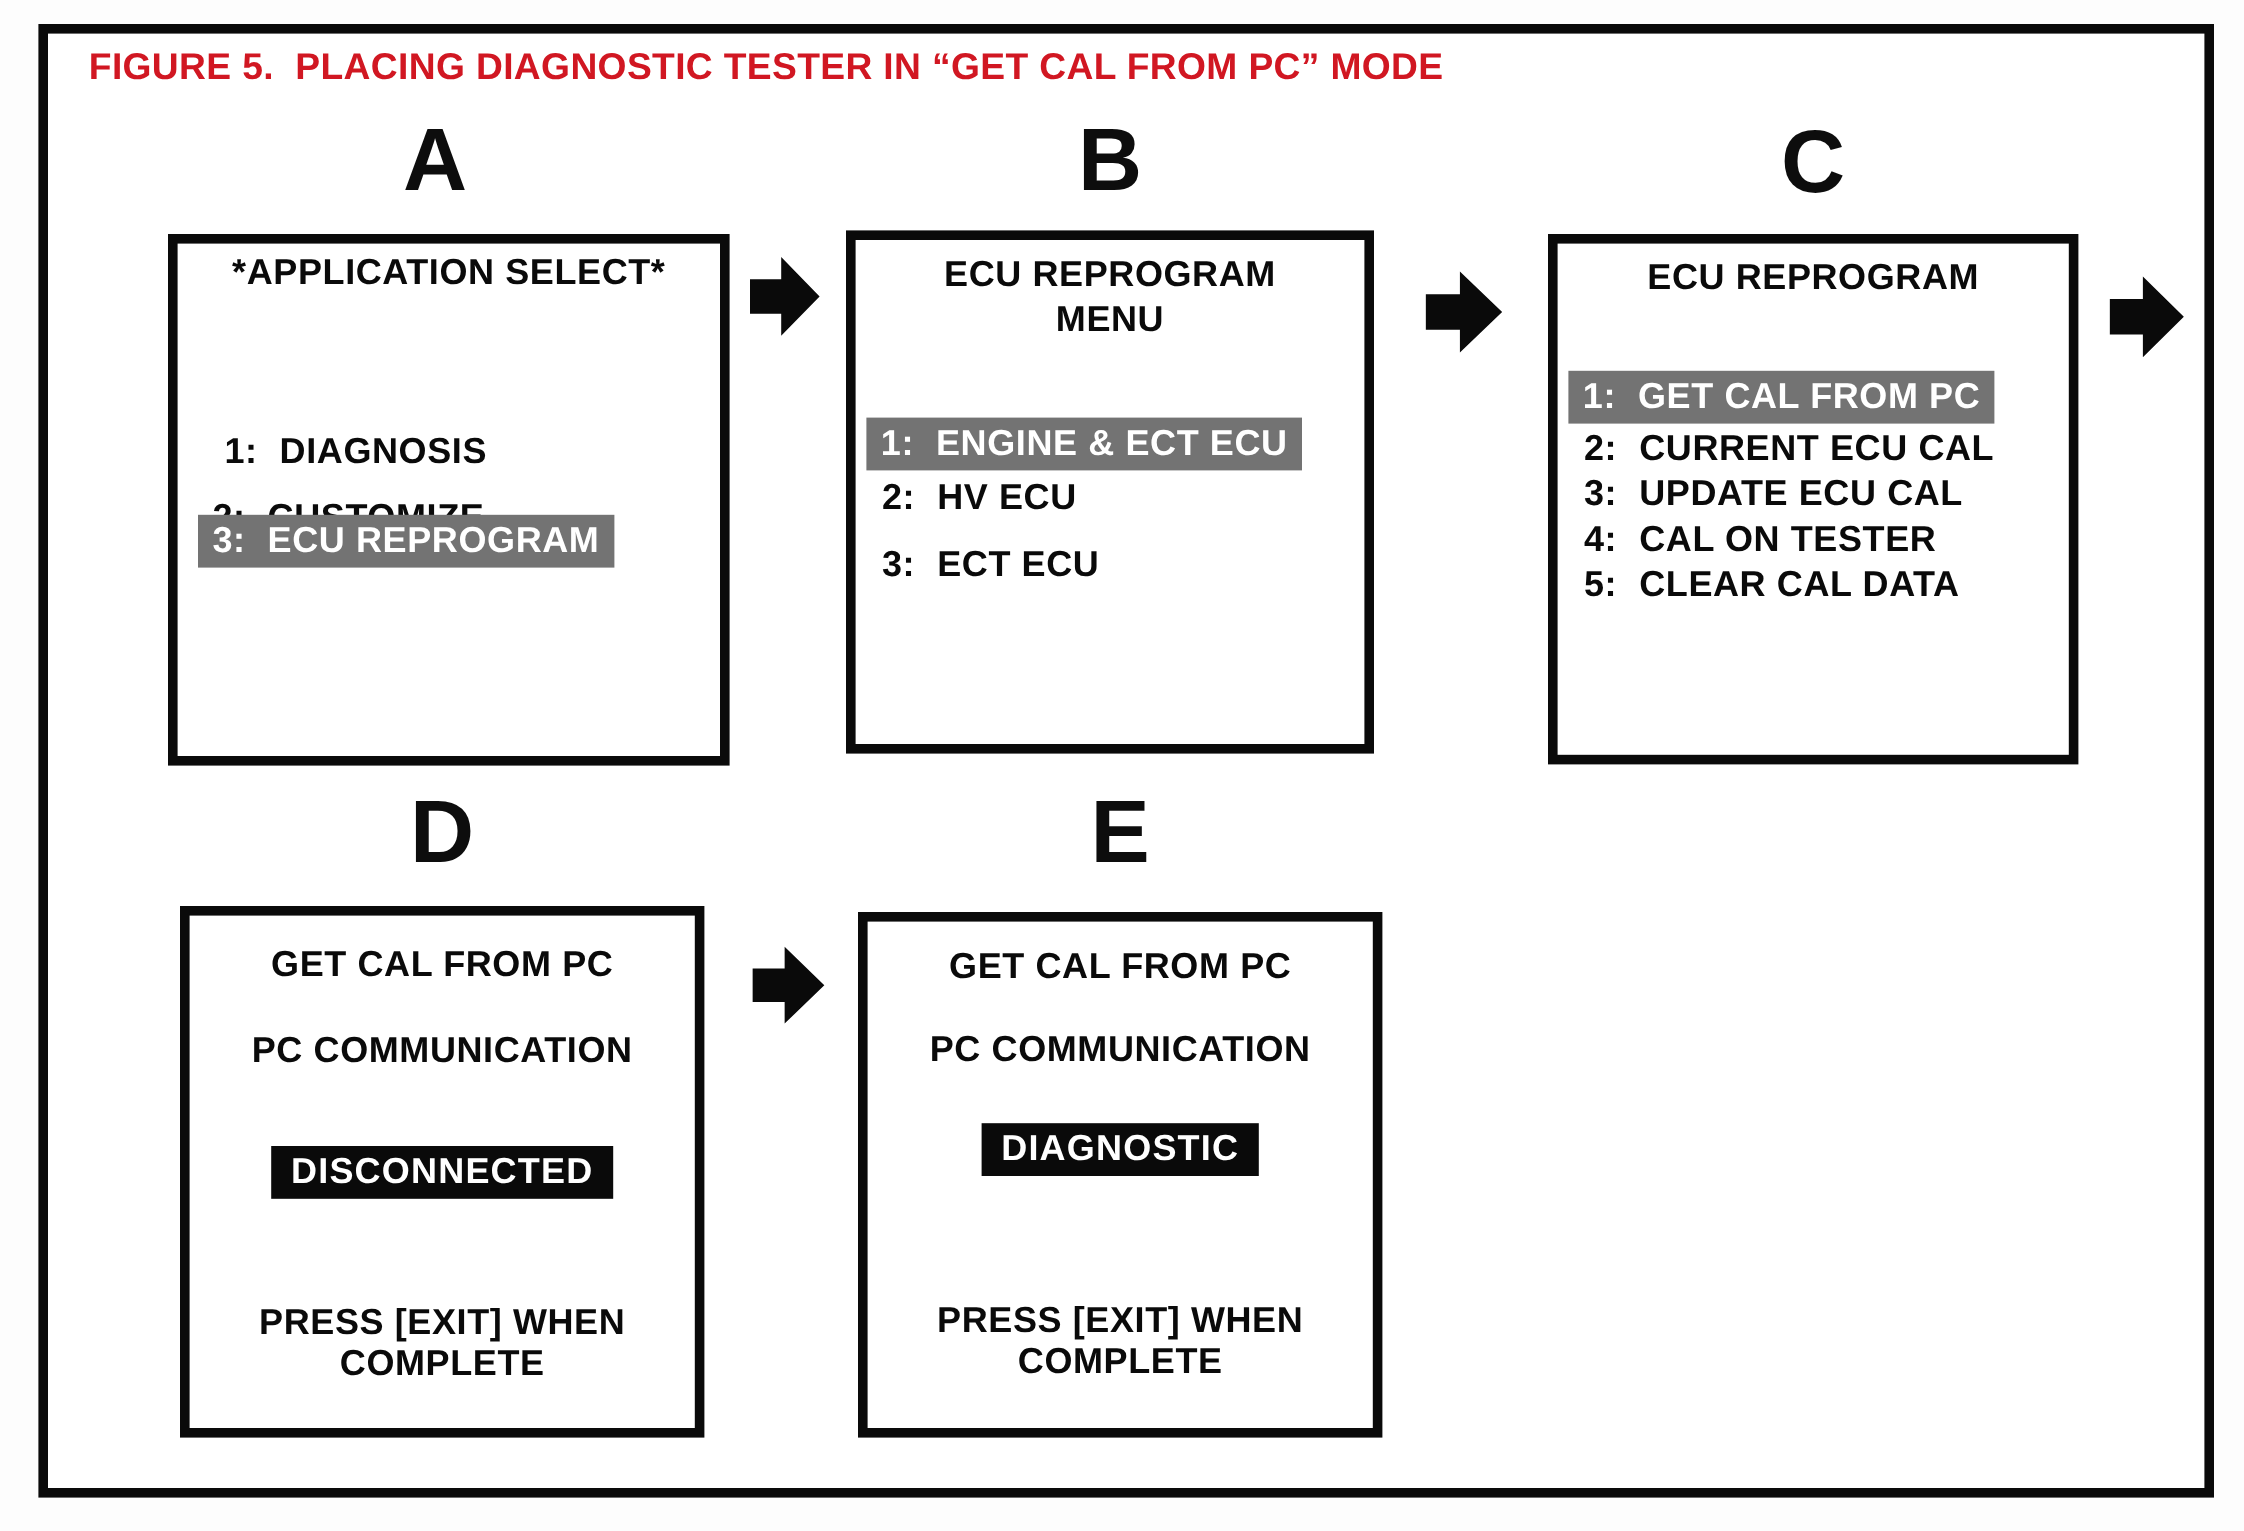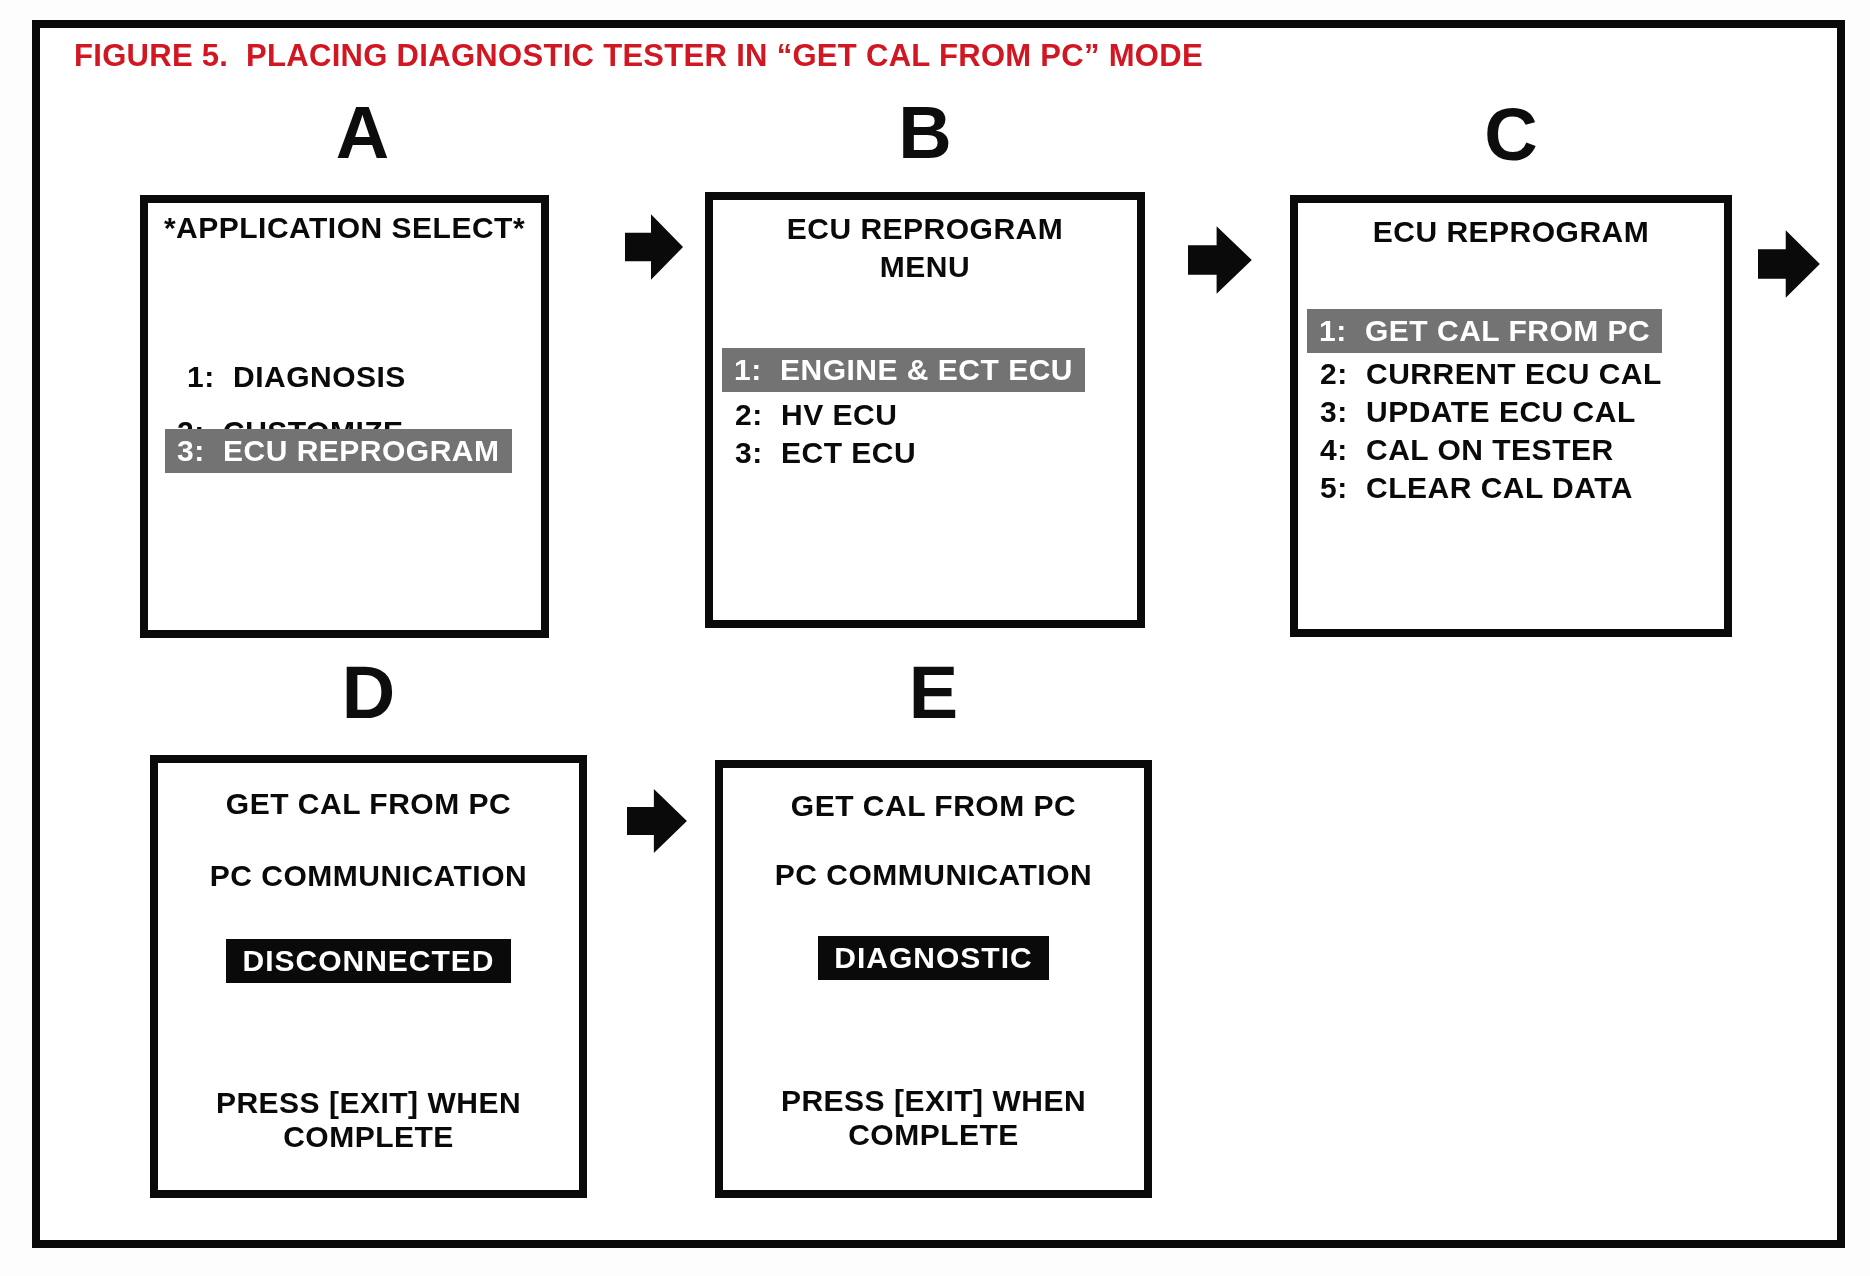--- a/index.html
+++ b/index.html
@@ -31,21 +31,21 @@
   <div class="outer-border"></div>
 
   <div class="fig-title">FIGURE 5.  PLACING DIAGNOSTIC TESTER IN “GET CAL FROM PC” MODE</div>
 
   <div class="letter" style="left:140px;width:445px;top:96px">A</div>
   <div class="letter" style="left:705px;width:440px;top:96px">B</div>
   <div class="letter" style="left:1290px;width:442px;top:98px">C</div>
   <div class="letter" style="left:150px;width:437px;top:656px">D</div>
   <div class="letter" style="left:715px;width:437px;top:656px">E</div>
 
-  <div class="screen" style="left:140px;top:195px;width:409px;height:443px">
+  <div class="screen" style="left:140px;top:195px;width:468px;height:443px">
     <div class="scr-title" style="top:6px">*APPLICATION SELECT*</div>
     <div class="row" style="top:155px;left:39px">
       <span class="num">1:</span><span>DIAGNOSIS</span>
     </div>
     <div class="row" style="top:210px;left:29px">
       <span class="num">2:</span><span>CUSTOMIZE</span>
     </div>
     <div class="row sel" style="top:226px;left:17px">
       <span class="num">3:</span><span>ECU REPROGRAM</span>
     </div>
@@ -55,21 +55,21 @@
     <div class="scr-title" style="top:10px">
       <div>ECU REPROGRAM</div>
       <div>MENU</div>
     </div>
     <div class="row sel" style="top:148px;left:9px">
       <span class="num">1:</span><span>ENGINE &amp; ECT ECU</span>
     </div>
     <div class="row" style="top:196px;left:22px">
       <span class="num">2:</span><span>HV ECU</span>
     </div>
-    <div class="row" style="top:234px;left:22px">
+    <div class="row" style="top:252px;left:22px">
       <span class="num">3:</span><span>ECT ECU</span>
     </div>
   </div>
 
   <div class="screen" style="left:1290px;top:195px;width:442px;height:442px">
     <div class="scr-title" style="top:10px">
       <div>ECU REPROGRAM</div>
     </div>
     <div class="row sel" style="top:106px;left:9px">
       <span class="num">1:</span><span>GET CAL FROM PC</span>
@@ -84,21 +84,21 @@
       <span class="num">4:</span><span>CAL ON TESTER</span>
     </div>
     <div class="row" style="top:266px;left:22px">
       <span class="num">5:</span><span>CLEAR CAL DATA</span>
     </div>
   </div>
 
   <div class="screen" style="left:150px;top:755px;width:437px;height:443px">
     <div class="cline" style="top:24px">GET CAL FROM PC</div>
     <div class="cline" style="top:96px">PC COMMUNICATION</div>
-    <div class="statwrap" style="top:176px">
+    <div class="statwrap" style="top:192px">
       <span class="statbar">DISCONNECTED</span>
     </div>
     <div class="cline" style="top:323px">PRESS [EXIT] WHEN</div>
     <div class="cline" style="top:357px">COMPLETE</div>
   </div>
 
   <div class="screen" style="left:715px;top:760px;width:437px;height:438px">
     <div class="cline" style="top:21px">GET CAL FROM PC</div>
     <div class="cline" style="top:90px">PC COMMUNICATION</div>
     <div class="statwrap" style="top:168px">

